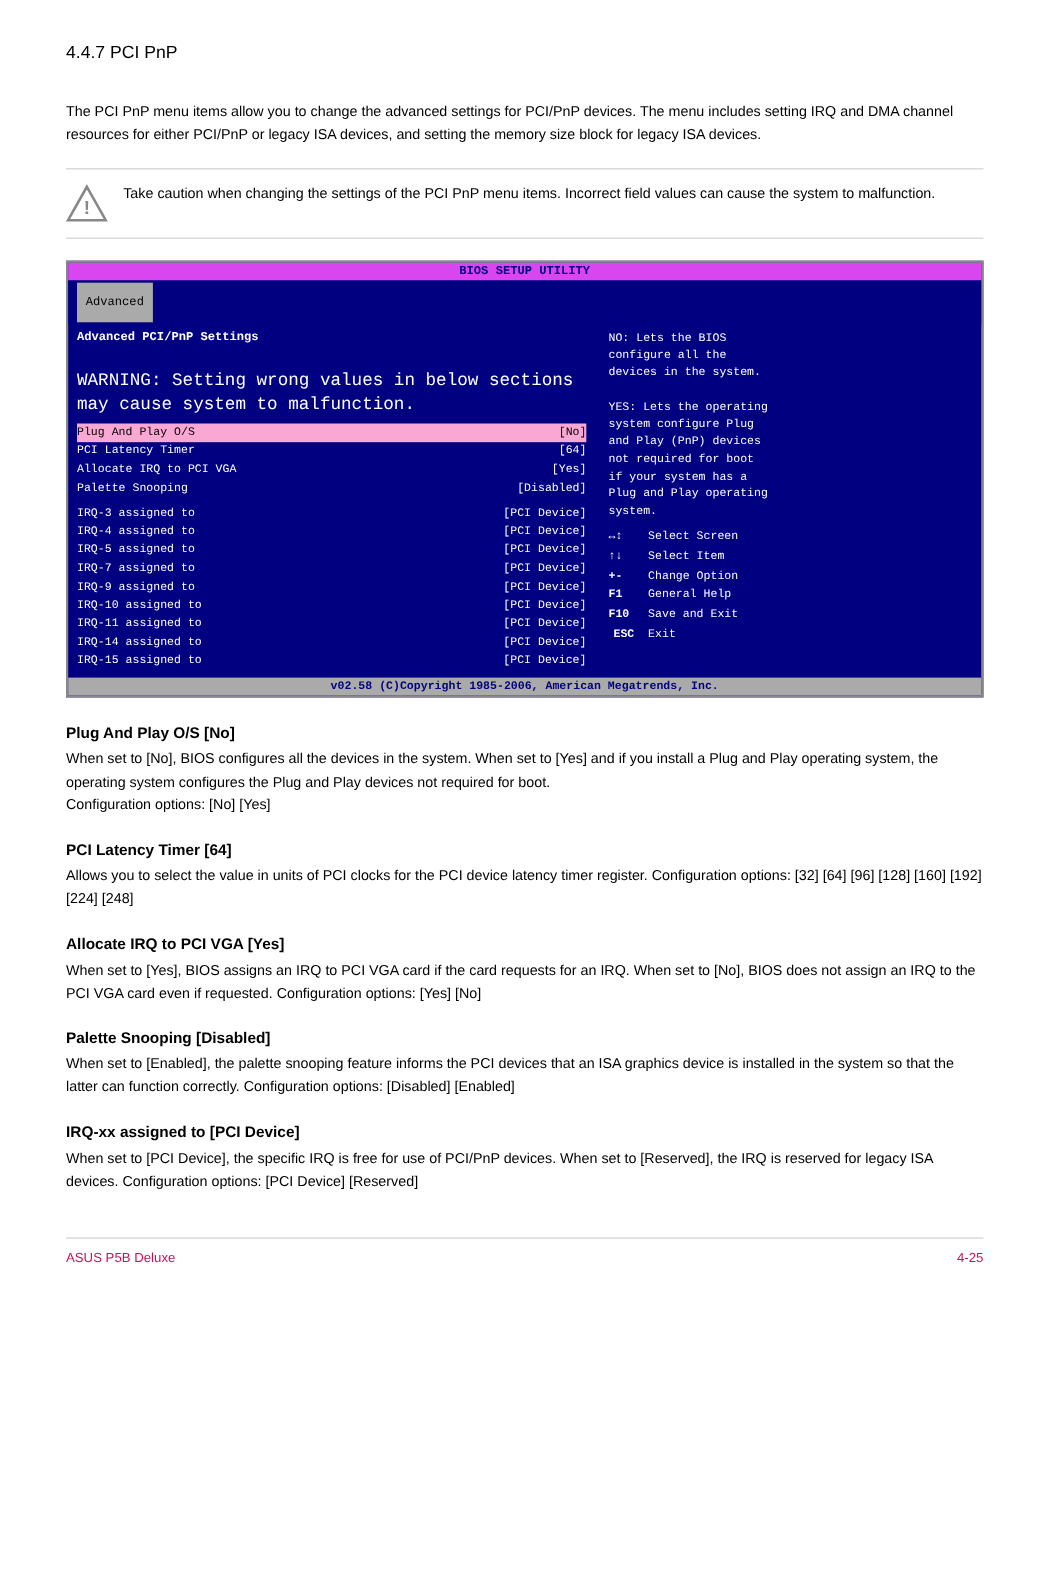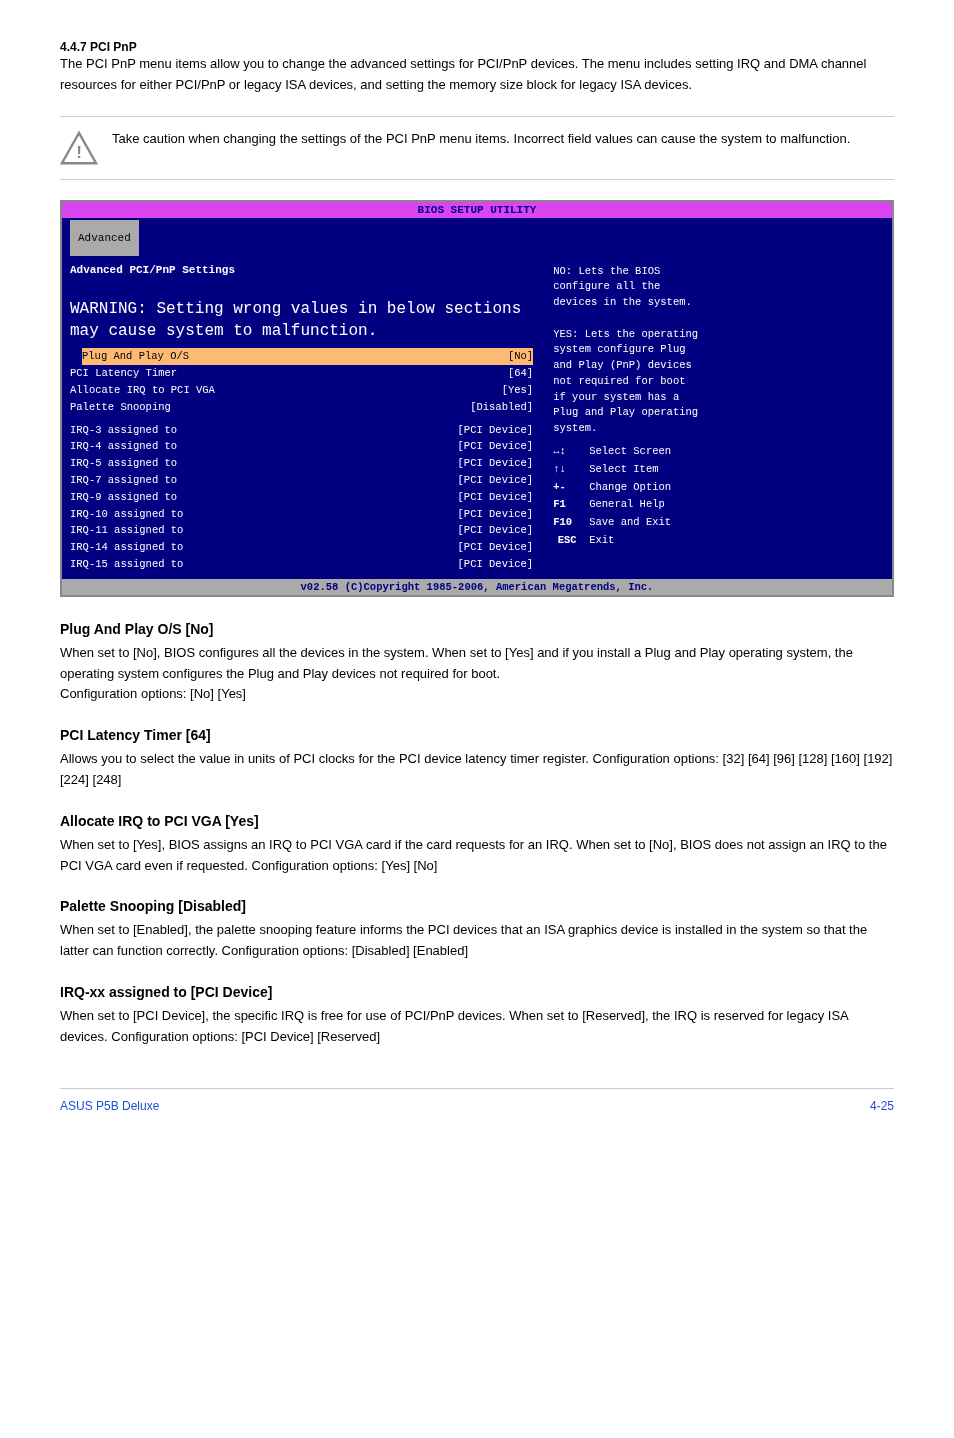--- a/index.html
+++ b/index.html
@@ -6,23 +6,23 @@
     body {
       font-family: Arial, sans-serif;
       font-size: 13px;
       color: #000;
       background: #fff;
       width: 954px;
       min-height: 1438px;
       padding: 40px 60px 60px 60px;
     }
     h2 {
-      font-size: 12px;
-      font-weight: bold;
-      margin-bottom: 0;
+      font-size: 16px;
+      font-weight: normal;
+      margin-bottom: 33px;
     }
     .intro-text {
       font-size: 13px;
       line-height: 1.6;
       margin-bottom: 20px;
     }
     .warning-box {
       display: flex;
       align-items: flex-start;
       border-top: 1px solid #ccc;
@@ -100,23 +100,22 @@
       line-height: 1.4;
     }
     .bios-row {
       display: flex;
       justify-content: space-between;
       font-size: 10.5px;
       line-height: 1.6;
       color: #fff;
     }
     .bios-row.highlighted {
-      background: #fdba74;
+      background: #f9a8d4;
       color: #000;
-      margin-left: 12px;
     }
     .bios-row-label { }
     .bios-row-value { }
     .bios-spacer { height: 6px; }
     .bios-key-row { display: flex; gap: 6px; align-items: center; }
     .bios-footer {
       background: #aaa;
       color: #000080;
       text-align: center;
       font-size: 10.5px;
@@ -137,21 +136,21 @@
       line-height: 1.6;
       margin-bottom: 4px;
     }
     .page-footer {
       display: flex;
       justify-content: space-between;
       border-top: 1px solid #ccc;
       margin-top: 40px;
       padding-top: 10px;
       font-size: 12px;
-      color: #1d4ed8;
+      color: #be185d;
     }
   </style>
 </head>
 <body>
 
 <h2>4.4.7    PCI PnP</h2>
 
 <p class="intro-text">The PCI PnP menu items allow you to change the advanced settings for PCI/PnP devices. The menu includes setting IRQ and DMA channel resources for either PCI/PnP or legacy ISA devices, and setting the memory size block for legacy ISA devices.</p>
 
 <div class="warning-box">

